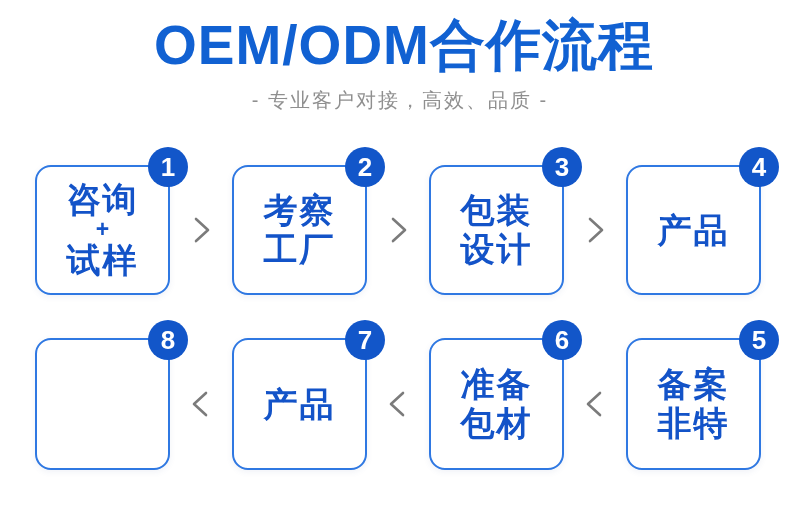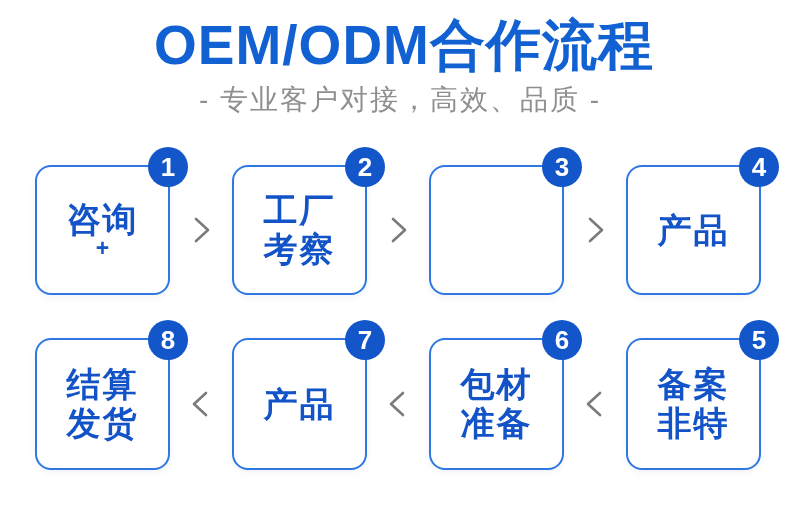--- a/index.html
+++ b/index.html
@@ -23,21 +23,21 @@
   .title{
     position:absolute;top:0;left:0;width:800px;height:84px;
     display:flex;align-items:center;justify-content:center;
     margin:4px;
     font-size:55px;font-weight:900;letter-spacing:1px;
     color:var(--title_blue);
   }
   .subtitle{
     position:absolute;top:82px;left:0;width:800px;height:36px;
     display:flex;align-items:center;justify-content:center;
-    font-size:28px;letter-spacing:2px;
+    font-size:20px;letter-spacing:2px;
     color:var(--subtitle_gray);
   }
 
   .step-box{
     position:absolute;
     width:135px;height:130px;
     box-sizing:border-box;
     border:2px solid var(--box_border_blue);
     border-radius:16px;
     background:#fff;
@@ -80,66 +80,67 @@
 <div class="page">
 
   <h1 class="title">OEM/ODM合作流程</h1>
   <div class="subtitle">- 专业客户对接，高效、品质 -</div>
 
   <div class="step-box r1 c1">
     <div class="badge">1</div>
     <div class="lines">
       <span class="line">咨询</span>
       <span class="line plus">+</span>
+      <span class="line">试样</span>
     </div>
   </div>
 
   <div class="arrow ay1 ax1">
     <svg width="36" height="40" viewBox="0 0 36 40">
         <polyline points="13,9 25,20 13,31" fill="none" stroke="currentColor" stroke-width="2.6" stroke-linecap="round" stroke-linejoin="round"></polyline>
       </svg>
   </div>
 
   <div class="step-box r1 c2">
     <div class="badge">2</div>
     <div class="lines">
+      <span class="line">考察</span>
       <span class="line">工厂</span>
-      <span class="line">考察</span>
     </div>
   </div>
 
   <div class="arrow ay1 ax2">
     <svg width="36" height="40" viewBox="0 0 36 40">
         <polyline points="13,9 25,20 13,31" fill="none" stroke="currentColor" stroke-width="2.6" stroke-linecap="round" stroke-linejoin="round"></polyline>
       </svg>
   </div>
 
   <div class="step-box r1 c3">
     <div class="badge">3</div>
+    <div class="lines">
+      <span class="line">包装</span>
+      <span class="line">设计</span>
+    </div>
   </div>
 
   <div class="arrow ay1 ax3">
     <svg width="36" height="40" viewBox="0 0 36 40">
         <polyline points="13,9 25,20 13,31" fill="none" stroke="currentColor" stroke-width="2.6" stroke-linecap="round" stroke-linejoin="round"></polyline>
       </svg>
   </div>
 
   <div class="step-box r1 c4">
     <div class="badge">4</div>
     <div class="lines">
       <span class="line">产品</span>
     </div>
   </div>
 
   <div class="step-box r2 c1">
     <div class="badge">8</div>
-    <div class="lines">
-      <span class="line">结算</span>
-      <span class="line">发货</span>
-    </div>
   </div>
 
   <div class="arrow ay2 ax1">
     <svg width="36" height="40" viewBox="0 0 36 40">
         <polyline points="23,9 11,20 23,31" fill="none" stroke="currentColor" stroke-width="2.6" stroke-linecap="round" stroke-linejoin="round"></polyline>
       </svg>
   </div>
 
   <div class="step-box r2 c2">
     <div class="badge">7</div>
@@ -150,22 +151,22 @@
 
   <div class="arrow ay2 ax2">
     <svg width="36" height="40" viewBox="0 0 36 40">
         <polyline points="23,9 11,20 23,31" fill="none" stroke="currentColor" stroke-width="2.6" stroke-linecap="round" stroke-linejoin="round"></polyline>
       </svg>
   </div>
 
   <div class="step-box r2 c3">
     <div class="badge">6</div>
     <div class="lines">
+      <span class="line">准备</span>
       <span class="line">包材</span>
-      <span class="line">准备</span>
     </div>
   </div>
 
   <div class="arrow ay2 ax3">
     <svg width="36" height="40" viewBox="0 0 36 40">
         <polyline points="23,9 11,20 23,31" fill="none" stroke="currentColor" stroke-width="2.6" stroke-linecap="round" stroke-linejoin="round"></polyline>
       </svg>
   </div>
 
   <div class="step-box r2 c4">

